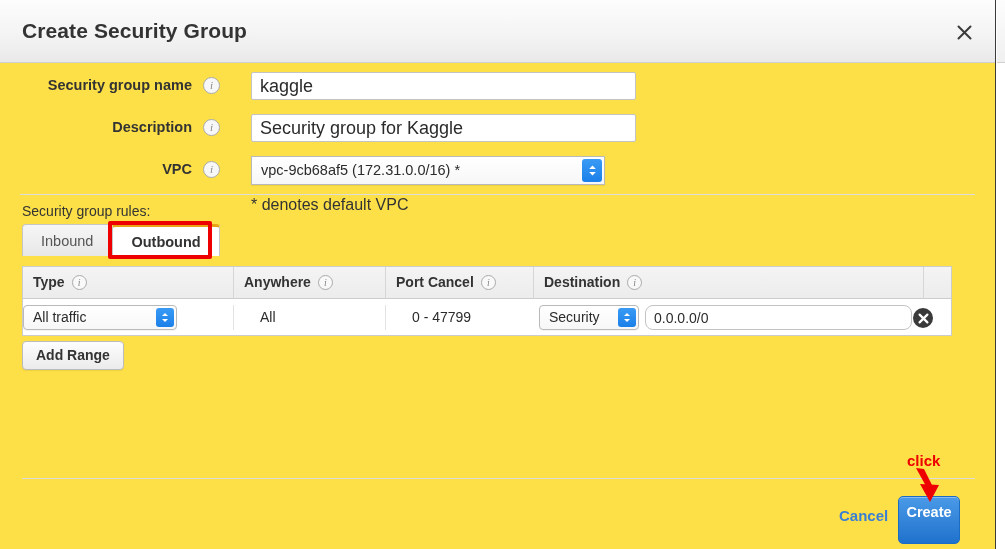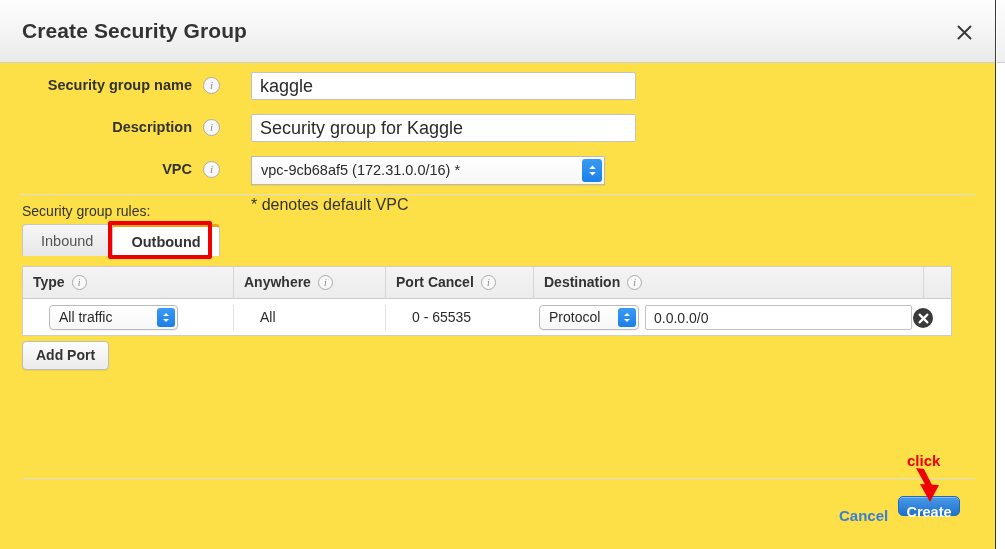--- a/index.html
+++ b/index.html
@@ -180,21 +180,21 @@
     background: linear-gradient(to bottom, #ffffff 0%, #f7f7f7 100%);
     box-shadow: 0 1px 1px rgba(0,0,0,0.05);
   }
   .cell-select .v {
     position: absolute; left: 9px; top: 0;
     line-height: 23px; font-size: 14px; color: #2b2b2b;
   }
   .cell-select .stepper { top: 2px; height: 19px; width: 18px; }
   .cell-text {
     position: absolute; top: 6px; height: 25px;
-    border: 1px solid #c3c3c3; border-radius: 2px;
+    border: 1px solid #c3c3c3; border-radius: 8px;
     background: #ffffff;
     font-size: 14px; color: #2b2b2b;
     padding: 0 8px; line-height: 23px;
     outline: none;
     font-family: "Liberation Sans", sans-serif;
   }
   .cell-plain {
     position: absolute; top: 6px; height: 25px;
     font-size: 14px; color: #2b2b2b; line-height: 25px;
     padding-left: 26px;
@@ -228,21 +228,21 @@
     position: absolute; left: 22px; top: 478px;
     width: 953px; height: 1px; background: #dcdcdc;
   }
   .cancel-link {
     position: absolute; left: 839px; top: 507px;
     font-size: 15px; color: #3b7fd4; font-weight: bold;
     cursor: pointer;
   }
   .create-btn {
     position: absolute; left: 898px; top: 496px;
-    width: 62px; height: 20px;
+    width: 62px; height: 48px;
     border: 1px solid #1c6cc4; border-radius: 5px;
     background: linear-gradient(to bottom, #4a9ae8 0%, #1f72cc 100%);
     box-shadow: inset 0 1px 0 rgba(255,255,255,0.35);
     color: #ffffff; font-size: 14.5px; font-weight: bold;
     text-align: center; line-height: 30px;
     cursor: pointer;
   }
 
   
   .click-label {
@@ -327,51 +327,51 @@
       <div class="th" style="left:362px;width:148px;">
         <span>Port Cancel</span><span class="i">i</span>
       </div>
       <div class="th" style="left:510px;width:390px;">
         <span>Destination</span><span class="i">i</span>
       </div>
       <div class="th" style="left:900px;width:30px;"></div>
     </div>
 
     <div class="trow">
-      <div class="cell-select" style="left:26px;width:129px;">
+      <div class="cell-select" style="left:0;width:154px;">
         <div class="v">All traffic</div>
         <div class="stepper">
           <svg width="10" height="13" viewBox="0 0 10 13">
             <path d="M5 2 L2 5 L8 5 Z" fill="#ffffff"></path>
             <path d="M5 11 L2 8 L8 8 Z" fill="#ffffff"></path>
           </svg>
         </div>
       </div>
       <div class="cell-plain" style="left:210px;width:152px;">All</div>
-      <div class="cell-plain" style="left:362px;width:148px;">0 - 65535</div>
+      <div class="cell-plain" style="left:362px;width:148px;">0 - 47799</div>
       <div class="cell-select" style="left:516px;width:100px;">
-        <div class="v">Protocol</div>
+        <div class="v">Security</div>
         <div class="stepper">
           <svg width="10" height="13" viewBox="0 0 10 13">
             <path d="M5 2 L2 5 L8 5 Z" fill="#ffffff"></path>
             <path d="M5 11 L2 8 L8 8 Z" fill="#ffffff"></path>
           </svg>
         </div>
       </div>
       <input class="cell-text" style="left: 622px; width: 267px;" value="0.0.0.0/0">
       <div class="remove-btn">
         <svg width="11" height="11" viewBox="0 0 11 11">
           <path d="M1.6 1.6 L9.4 9.4 M9.4 1.6 L1.6 9.4" stroke="#ffffff" stroke-width="2.2" stroke-linecap="round"></path>
         </svg>
       </div>
       <div class="row-sep"></div>
     </div>
   </div>
 
-  <div class="add-rule">Add Port</div>
+  <div class="add-rule">Add Range</div>
 
   <div class="footer-divider"></div>
   <div class="cancel-link">Cancel</div>
   <div class="create-btn">Create</div>
 
   <div class="click-label">click</div>
   <div class="arrow-anno">
     <svg width="40" height="34" viewBox="0 0 40 34">
       <path d="M6 0 L17 20 L22 17 L14 1 Z" fill="#ee0000"></path>
       <path d="M20 34 L10 16 L29 17 Z" fill="#ee0000"></path>

